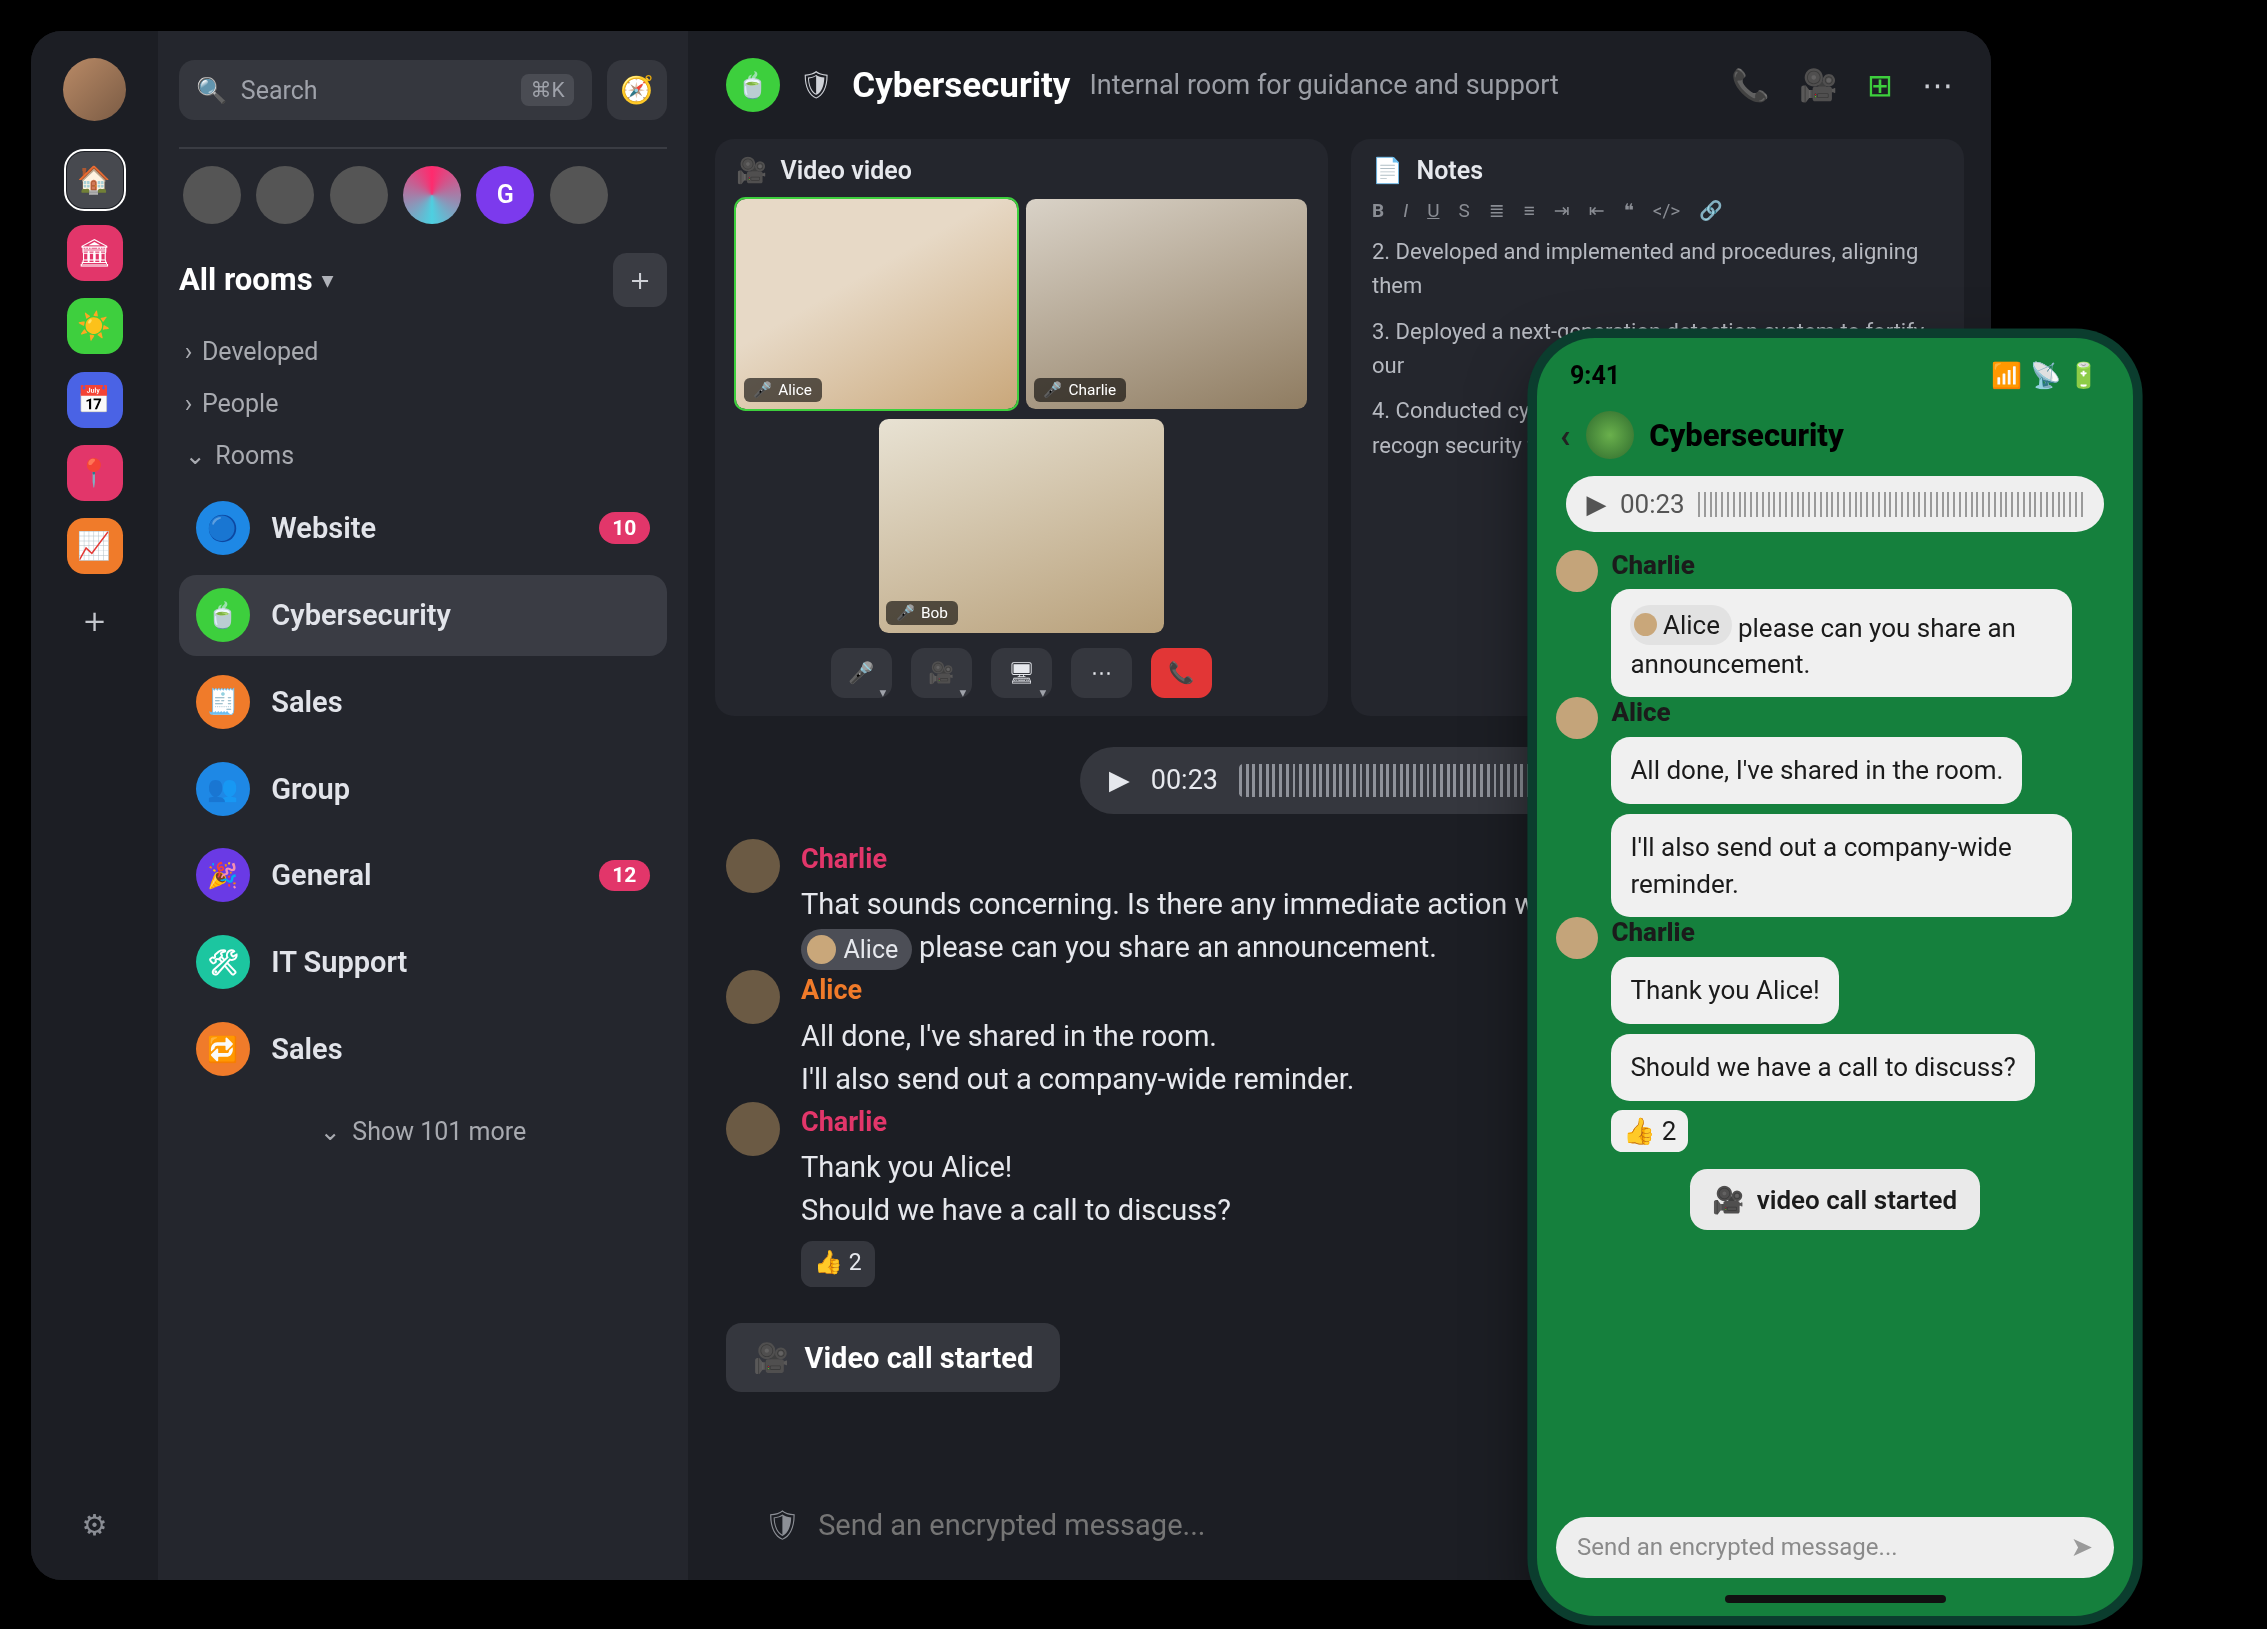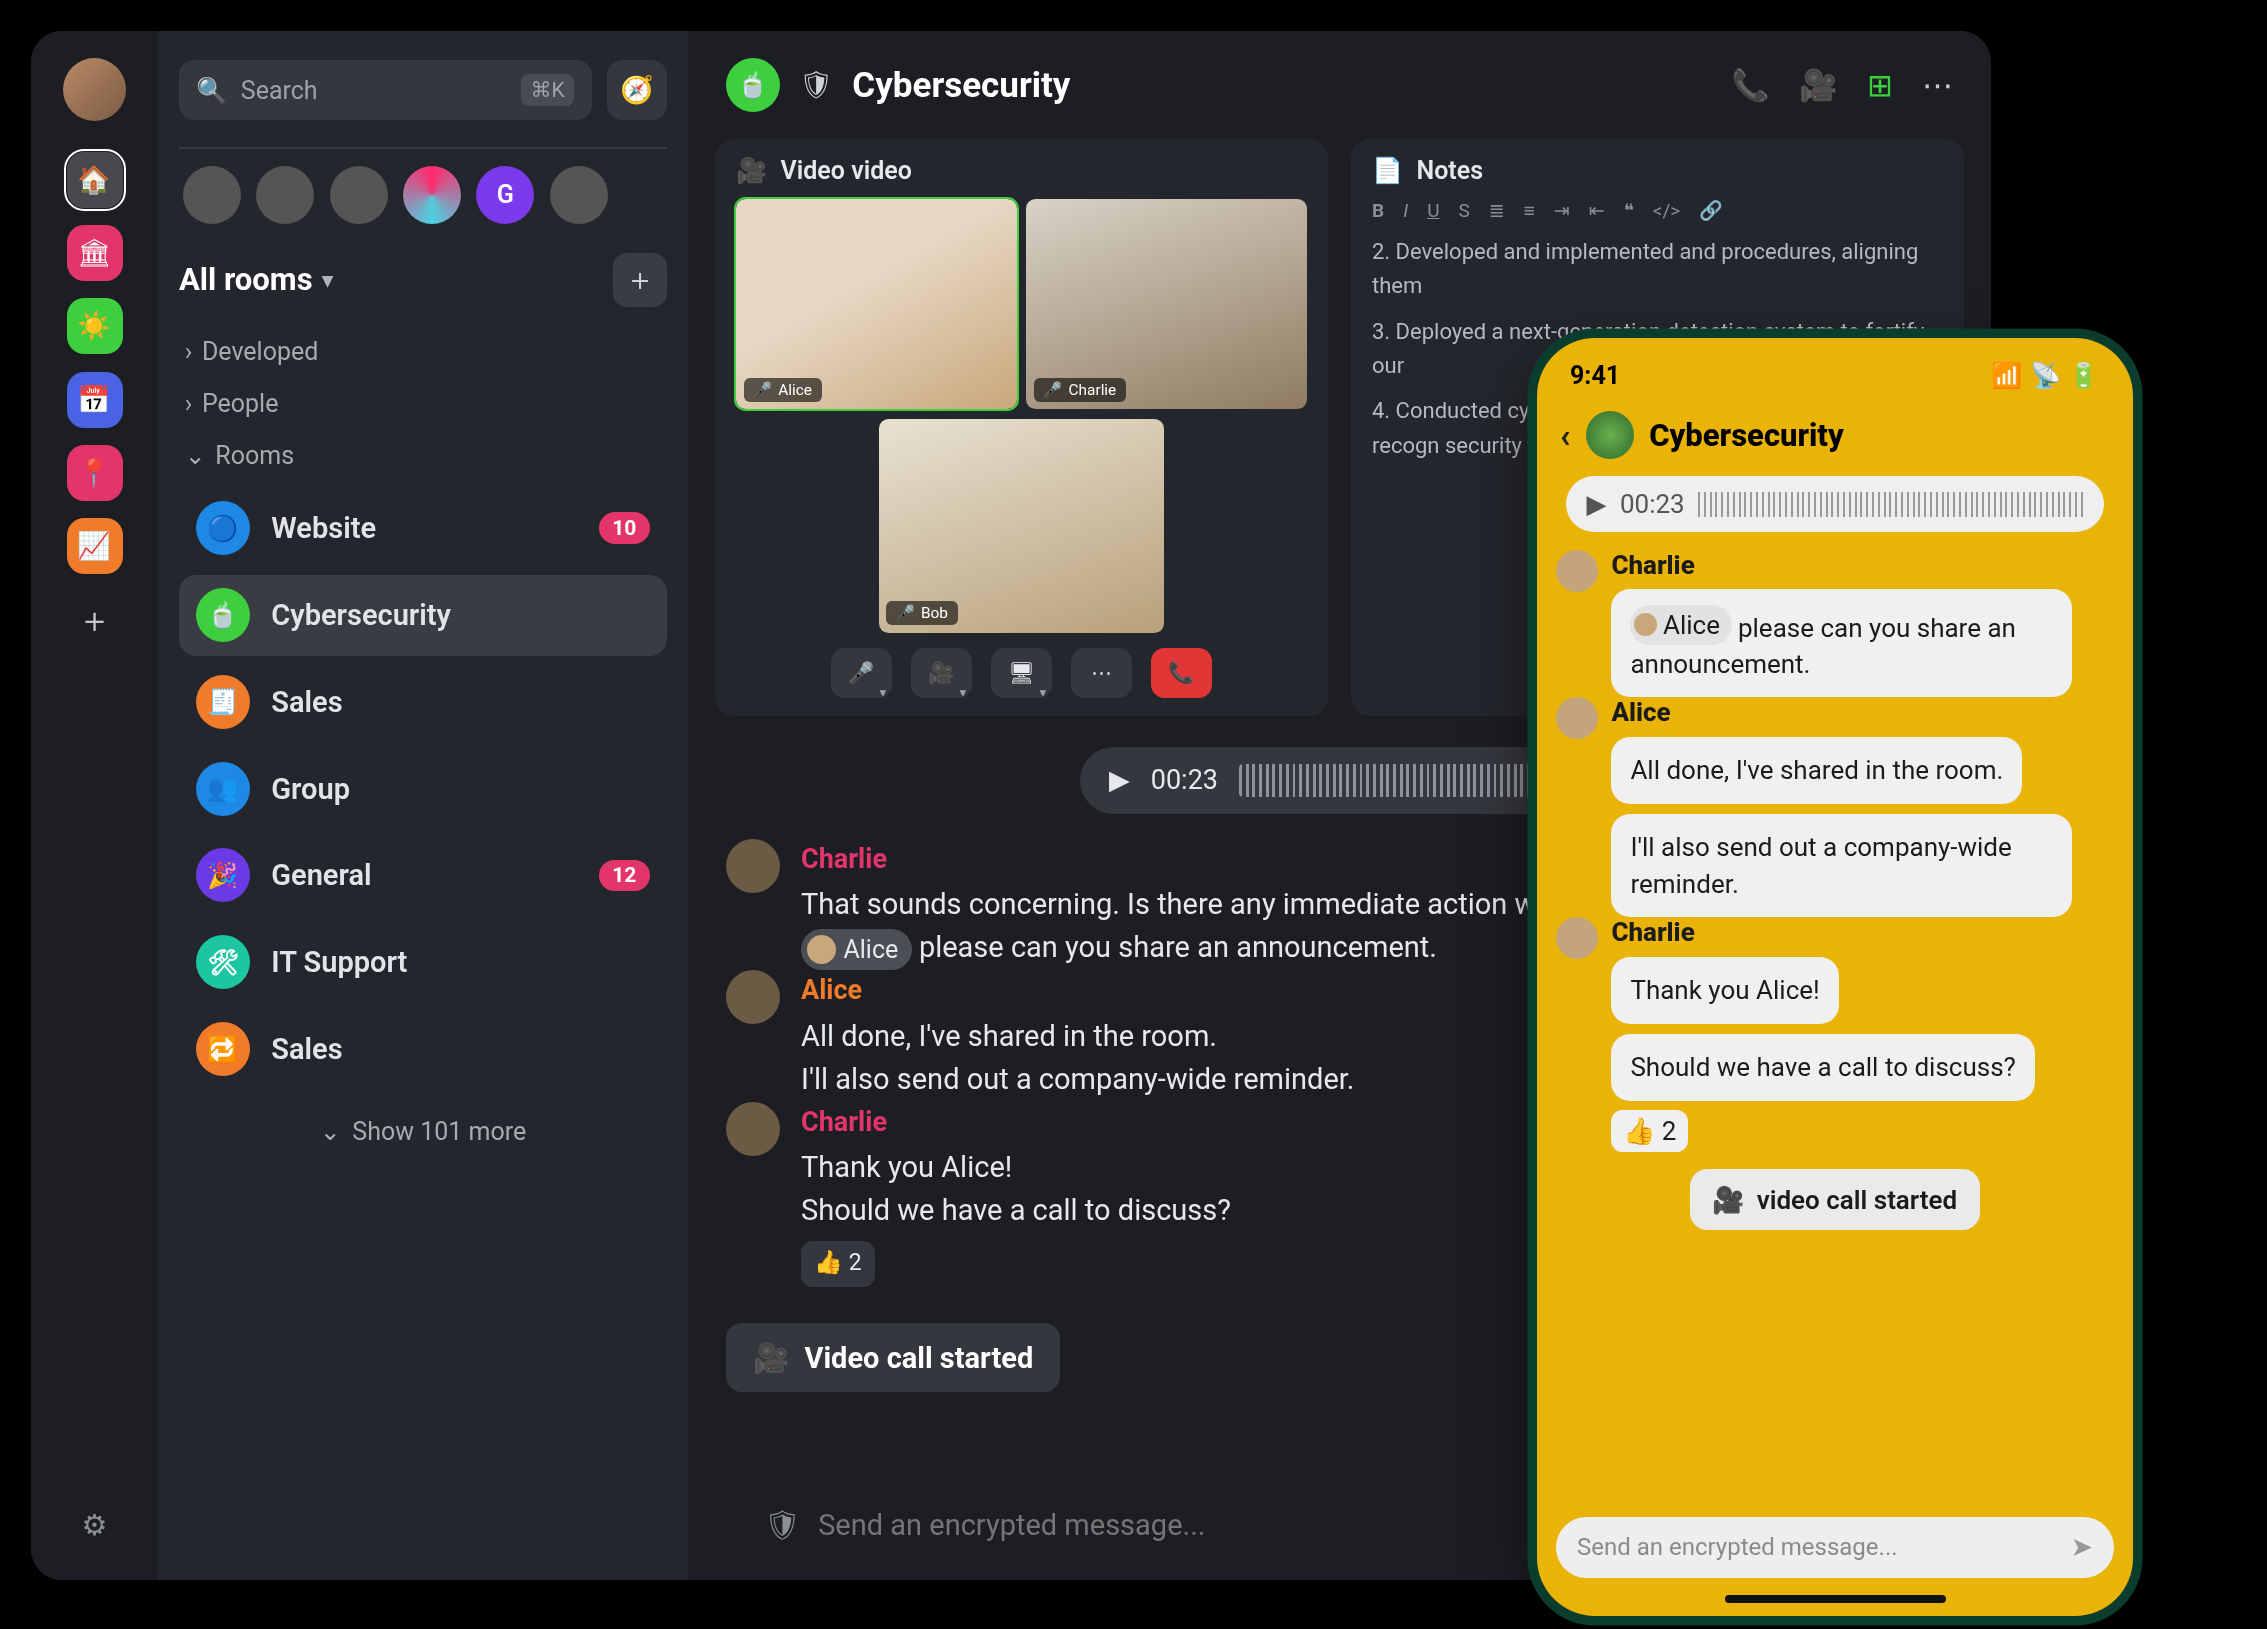--- a/index.html
+++ b/index.html
@@ -91,21 +91,21 @@
 .mention { background:#4c4e56;border-radius:960px;padding:1.9px 13.4px 1.9px 5.8px;display:inline-flex;align-items:center;gap:7.7px;font-size:25px;vertical-align:middle;}
 .mention .dot{width:29px;height:29px;border-radius:50%;background:#c9a77a;}
 .react { background:#35373e;border-radius:11.5px;padding:5.8px 13.4px;font-size:23px;display:inline-flex;gap:7.7px;margin-top:7.7px;cursor:pointer;}
 .callchip { background:#35373e;border-radius:15.4px;padding:17.3px 27px;font-size:29px;font-weight:700;color:#fff;display:inline-flex;gap:15.4px;align-items:center;margin-top:11.5px;}
 .composer { margin-top:auto; padding:29px 38px 38px; display:flex;align-items:center;gap:17.3px;color:#8c8f96;font-size:29px;}
 .composer input { flex:1;background:transparent;border:none;outline:none;color:#e6e8ed;font-size:29px; }
 
 
 .phone {
   position: absolute; right: 134px; top: 338px;
-  width: 596px; height: 1278px; background: #eab308; border-radius: 58px;
+  width: 596px; height: 1278px; background: #15803d; border-radius: 58px;
   box-shadow: 0 0 0 9.6px #0b3d2e, 0 29px 67px rgba(0,0,0,.6);
   overflow: hidden; display:flex;flex-direction:column;
 }
 .ph-status { display:flex;justify-content:space-between;padding:23px 33px 7.7px;font-size:25px;font-weight:700;}
 .ph-status .icons{display:flex;gap:7.7px;}
 .ph-hdr { display:flex;align-items:center;gap:15.4px;padding:13.4px 23px 17.3px;font-size:31px;font-weight:800;}
 .ph-hdr .back{font-size:33px;color:#222;cursor:pointer;}
 .ph-hdr .ric{width:48px;height:48px;border-radius:50%;background:radial-gradient(circle,#6ab04c,#2d6a2d);}
 .ph-body { flex:1;overflow:hidden;padding:0 19px;display:flex;flex-direction:column;gap:17.3px;font-size:26px;color:#1b1b1b;}
 .ph-voice { background:#efefef;border-radius:960px;height:56px;display:flex;align-items:center;gap:13.4px;padding:0 21px;color:#555;margin:0 9.6px;}
@@ -220,20 +220,21 @@
       <span>⌄</span>
       <span>Show 101 more</span>
     </div>
   </div>
 
   <div class="main">
     <div class="hdr">
       <div class="ric-hdr">🍵</div>
       <span style="color:#cfd2d8;font-size:27px">🛡</span>
       <h1>Cybersecurity</h1>
+      <span class="subtitle">Internal room for guidance and support</span>
       <div class="actions">
         <span>📞</span>
         <span>🎥</span>
         <span class="grid">⊞</span>
         <span>⋯</span>
       </div>
     </div>
 
     <div class="panels">
       <div class="panel">

